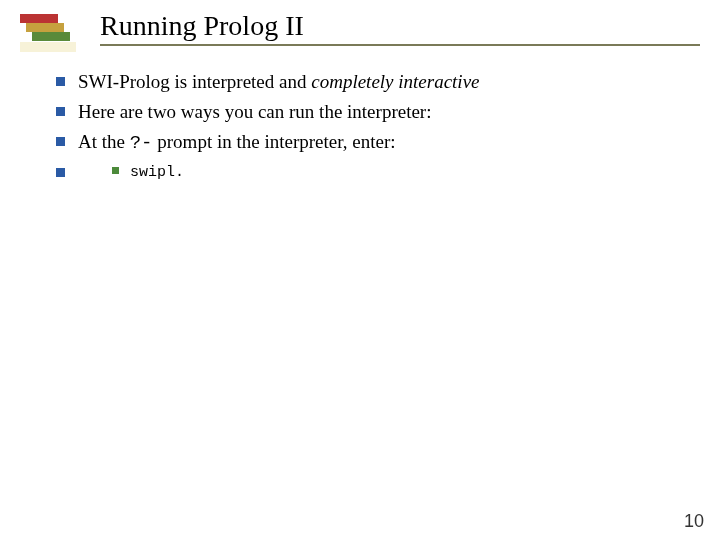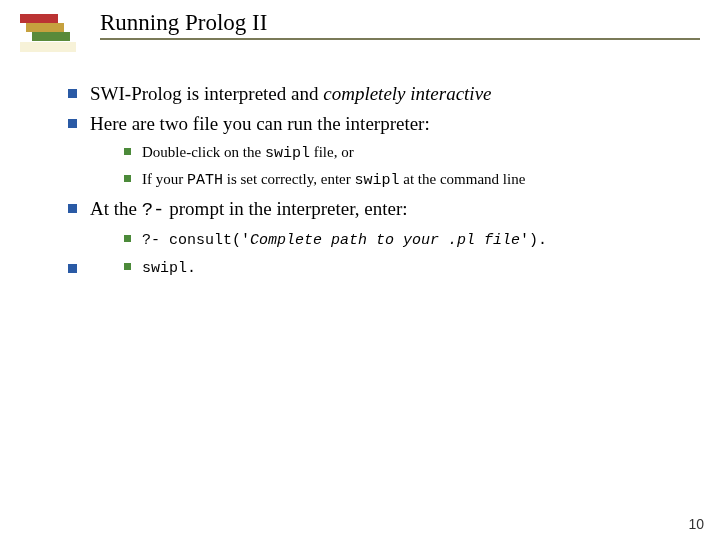--- a/index.html
+++ b/index.html
@@ -33,40 +33,40 @@
     width: 56px; height: 10px;
     background: #f7f2d8;
   }
   .title-wrap {
     position: absolute;
     top: 10px;
     left: 100px;
     right: 20px;
   }
   .title {
-    font-size: 23px;
+    font-size: 28px;
     font-weight: 400;
     margin: 0 0 2px 0;
   }
   .title-rule {
     height: 2px;
     background: #7a7a58;
     width: 600px;
   }
   .content {
     position: absolute;
     top: 70px;
     left: 48px;
     right: 28px;
     font-size: 19px;
     line-height: 1.25;
   }
   ul.lvl1 {
     list-style: none;
-    margin: 12px;
+    margin: 0;
     padding: 0;
   }
   ul.lvl1 > li {
     position: relative;
     padding-left: 30px;
     margin-bottom: 6px;
   }
   ul.lvl1 > li::before {
     content: "";
     position: absolute;
@@ -99,21 +99,21 @@
   }
   .mono {
     font-family: "Courier New", Courier, monospace;
   }
   .ital { font-style: italic; }
   .pagenum {
     position: absolute;
     bottom: 8px;
     right: 16px;
     font-family: Arial, Helvetica, sans-serif;
-    font-size: 14px;
+    font-size: 18px;
     color: #333;
   }
 </style>
 </head>
 <body>
 
 <div class="logo">
   <div class="under"></div>
   <div class="bar red"></div>
   <div class="bar gold"></div>
@@ -124,37 +124,24 @@
   <h1 class="title">Running Prolog II</h1>
   <div class="title-rule"></div>
 </div>
 
 <div class="content">
   <ul class="lvl1">
     <li>
       <span>SWI-Prolog is interpreted and </span><span class="ital">completely interactive</span>
     </li>
     <li>
-      <span>Here are two file you can run the interpreter:</span>
-      <ul class="lvl2">
-        <li>
-          <span>Double-click on the </span><span class="mono">swipl</span><span> file, or</span>
-        </li>
-        <li>
-          <span>If your </span><span class="mono">PATH</span><span> is set correctly, enter </span><span class="mono">swipl</span><span> at the command line</span>
-        </li>
-      </ul>
+      <span>Here are two ways you can run the interpreter:</span>
     </li>
     <li>
       <span>At the  </span><span class="mono">?-</span><span>  prompt in the interpreter, enter:</span>
-      <ul class="lvl2">
-        <li>
-          <span class="mono">?- consult('</span><span class="mono ital">Complete path to your .pl file</span><span class="mono">').</span>
-        </li>
-      </ul>
     </li>
     <li>
       <ul class="lvl2">
         <li>
           <span class="mono">swipl.</span>
         </li>
       </ul>
     </li>
   </ul>
 </div>

